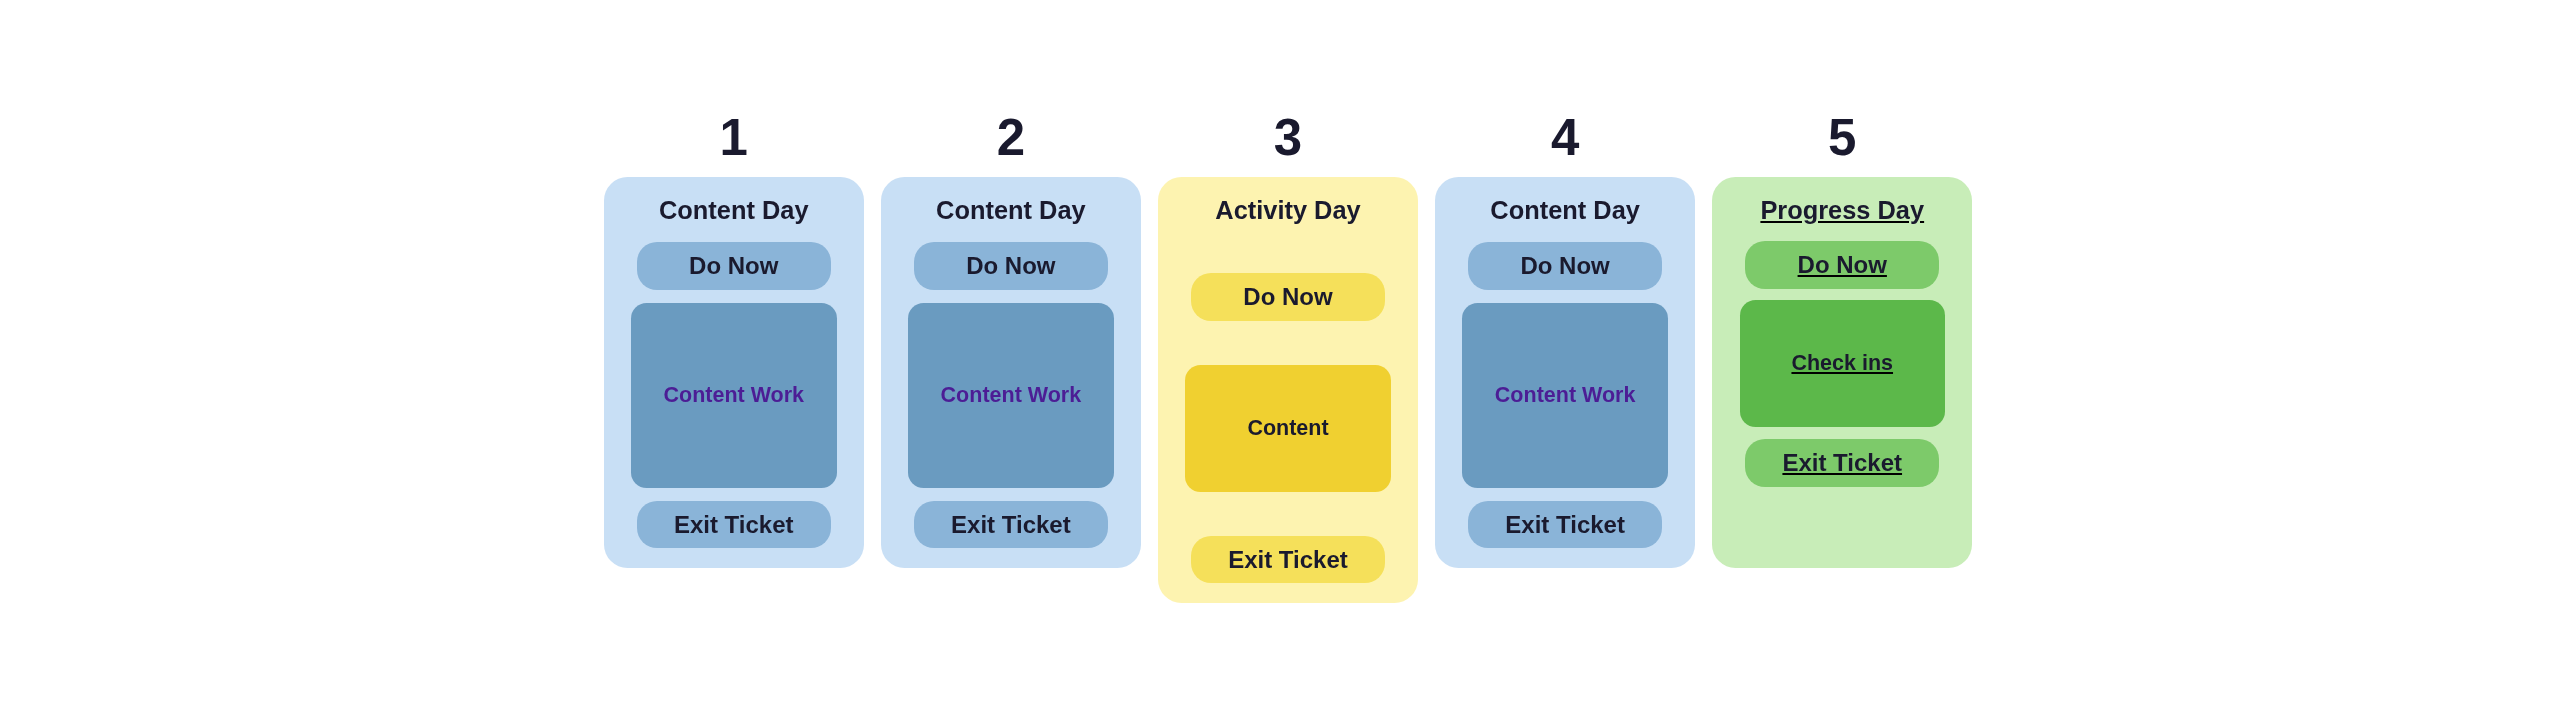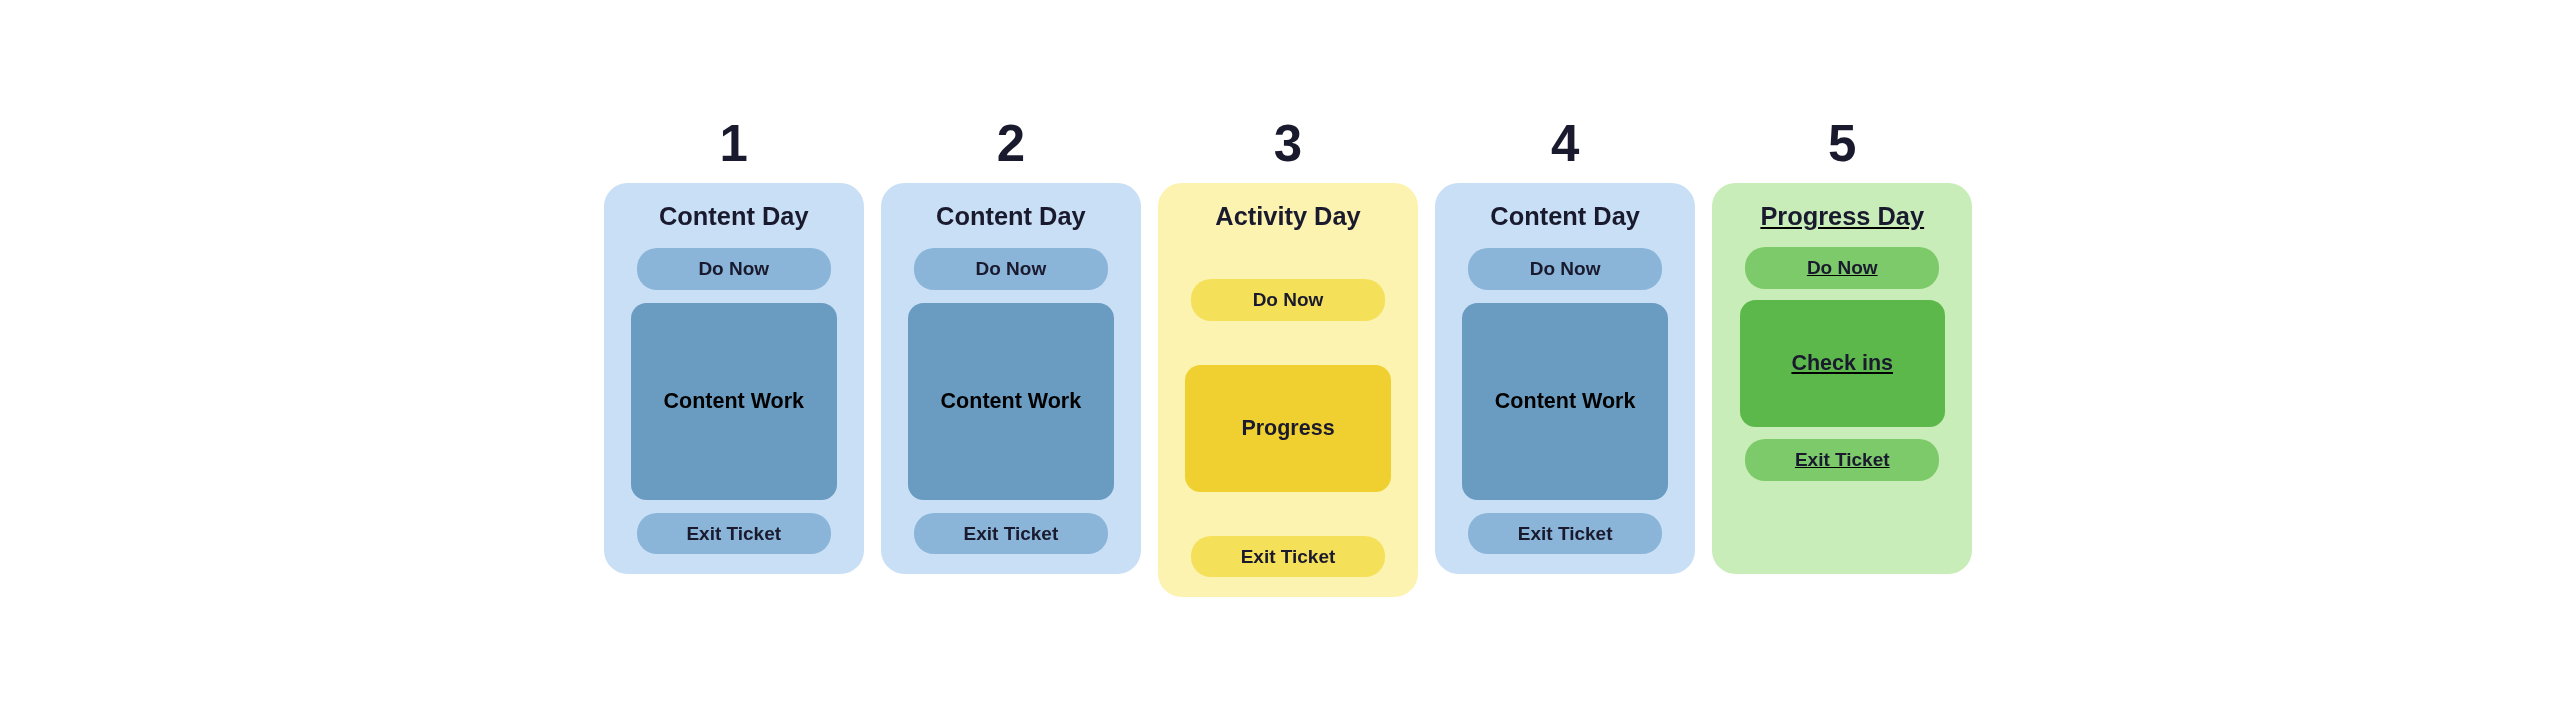--- a/index.html
+++ b/index.html
@@ -73,37 +73,37 @@
       font-weight: 900;
       color: #1a1a2e;
       text-align: center;
       margin-bottom: 3.9px;
       font-family: 'Arial Black', 'Arial', sans-serif;
     }
 
     .btn {
       border-radius: 20px;
       padding: 9.8px 19.5px;
-      font-size: 19px;
+      font-size: 24px;
       font-weight: 600;
       text-align: center;
       width: 85%;
       cursor: pointer;
       border: none;
       font-family: 'Arial', sans-serif;
     }
 
     .btn.blue-light {
       background-color: #8ab4d8;
       color: #1a1a2e;
     }
 
     .btn.blue-dark {
       background-color: #6a9bc0;
-      color: #000000;
+      color: #4c1d95;
       font-size: 19.5px;
       padding: 39px 19.5px;
       border-radius: 15.6px;
       flex: 1;
       width: 90%;
       display: flex;
       align-items: center;
       justify-content: center;
     }
 
@@ -162,21 +162,21 @@
         <button class="btn blue-light">Do Now</button>
         <button class="btn blue-dark" style="min-height: 127px; font-size: 21.5px;">Content Work</button>
         <button class="btn blue-light">Exit Ticket</button>
       </div>
     </div>
     <div class="day-column">
       <div class="day-number">3</div>
       <div class="day-card yellow">
         <div class="day-title">Activity Day</div>
         <button class="btn yellow-light">Do Now</button>
-        <button class="btn yellow-dark" style="min-height: 127px; font-size: 21.5px;">Progress</button>
+        <button class="btn yellow-dark" style="min-height: 127px; font-size: 21.5px;">Content</button>
         <button class="btn yellow-light">Exit Ticket</button>
       </div>
     </div>
     <div class="day-column">
       <div class="day-number">4</div>
       <div class="day-card blue">
         <div class="day-title">Content Day</div>
         <button class="btn blue-light">Do Now</button>
         <button class="btn blue-dark" style="min-height: 127px; font-size: 21.5px;">Content Work</button>
         <button class="btn blue-light">Exit Ticket</button>

